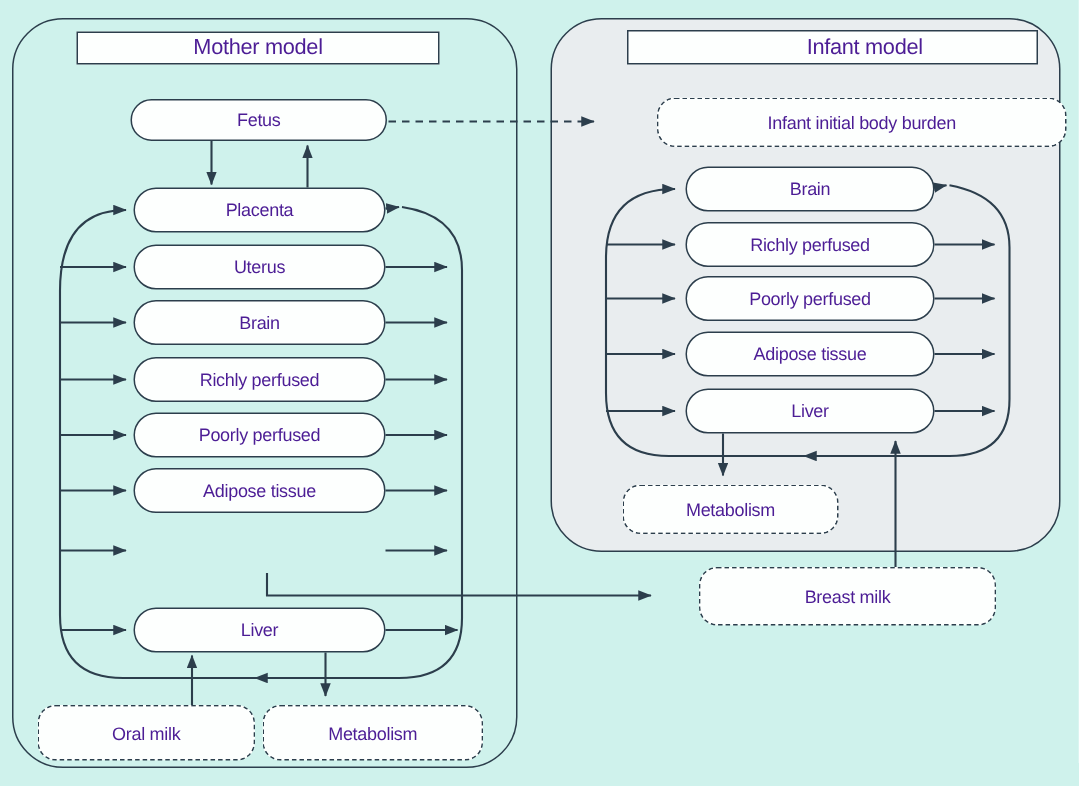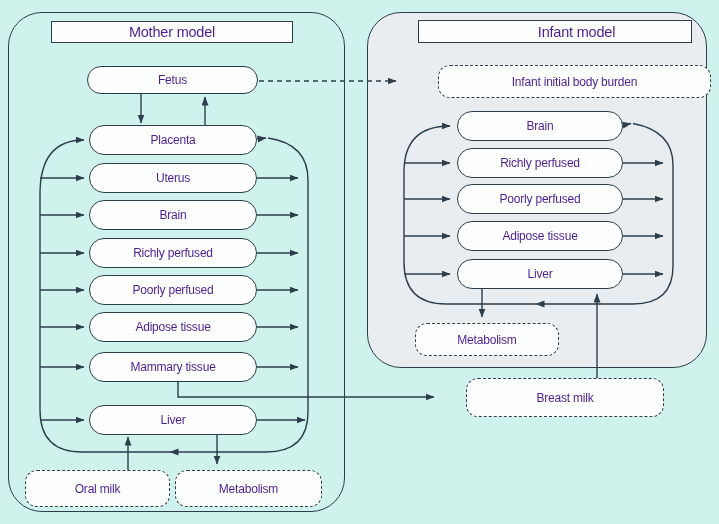--- a/index.html
+++ b/index.html
@@ -124,23 +124,20 @@
   </div>
   <div class="box" style="left:89px;top:238px;width:168px;height:30px;">
     <span class="lbl">Richly perfused</span>
   </div>
   <div class="box" style="left:89px;top:275px;width:168px;height:30px;">
     <span class="lbl">Poorly perfused</span>
   </div>
   <div class="box" style="left:89px;top:312px;width:168px;height:30px;">
     <span class="lbl">Adipose tissue</span>
   </div>
-  <div class="box" style="left:89px;top:352px;width:168px;height:30px;">
-    <span class="lbl">Mammary tissue</span>
-  </div>
   <div class="box" style="left:89px;top:405px;width:168px;height:30px;">
     <span class="lbl">Liver</span>
   </div>
 
   <div class="box dashed" style="left:25px;top:470px;width:145px;height:37px;">
     <span class="lbl">Oral milk</span>
   </div>
   <div class="box dashed" style="left:175px;top:470px;width:147px;height:37px;">
     <span class="lbl">Metabolism</span>
   </div>

